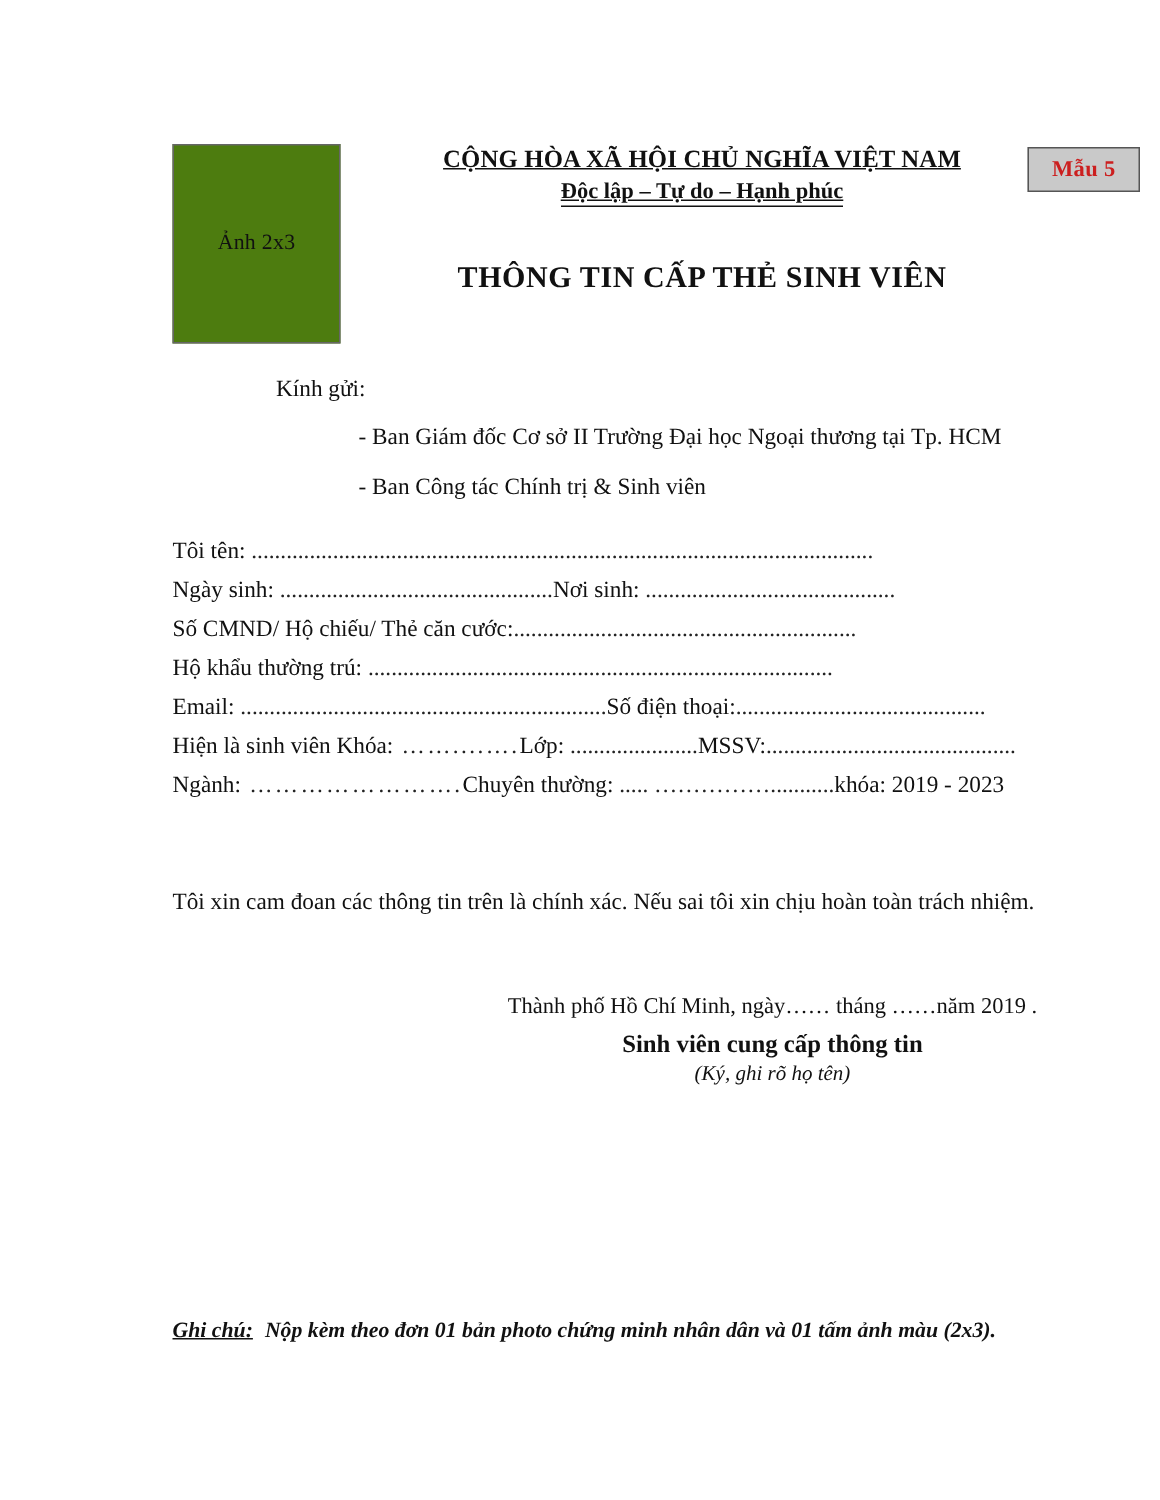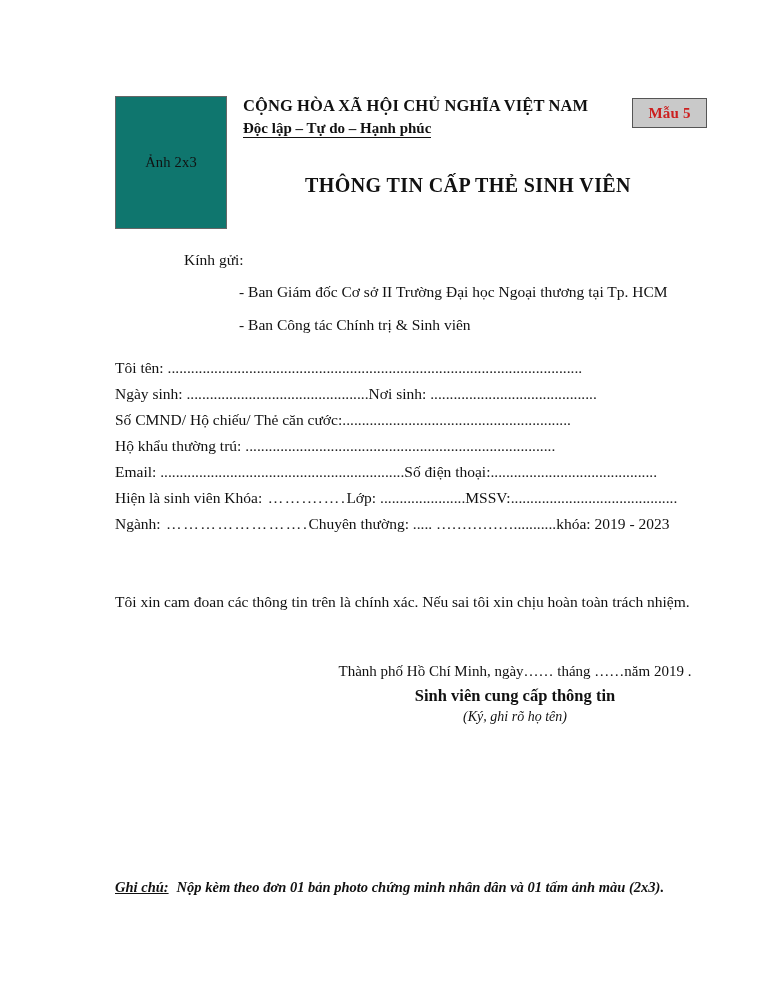--- a/index.html
+++ b/index.html
@@ -31,37 +31,38 @@
     width: 773px;
     height: 235px;
   }
   .photo-box {
     position: absolute;
     left: 115px;
     top: 96px;
     width: 110px;
     height: 131px;
     border: 1px solid #666666;
-    background: #0f766e;
+    background: #4d7c0f;
     display: flex;
     align-items: center;
     justify-content: center;
   }
   .photo-box-label {
     font-size: 14.5px;
     color: #111111;
     letter-spacing: .2px;
   }
 
   .national-block {
     position: absolute;
     left: 243px;
     top: 96px;
     width: 450px;
-    text-align: left;
+    text-align: center;
+    text-decoration: underline;
   }
   .national-line1 {
     font-size: 16.5px;
     font-weight: bold;
     letter-spacing: .1px;
     white-space: nowrap;
     line-height: 1.2;
   }
   .national-line2 {
     font-size: 15px;
@@ -69,21 +70,21 @@
     margin-top: 3px;
     line-height: 1.2;
   }
   .national-line2 span {
     border-bottom: 1.4px solid #111111;
     padding-bottom: 1px;
   }
 
   .form-badge {
     position: absolute;
-    left: 632px;
+    left: 685px;
     top: 98px;
     width: 75px;
     height: 30px;
     background: #c9c9c9;
     border: 1.6px solid #555555;
     display: flex;
     align-items: center;
     justify-content: center;
     box-sizing: border-box;
   }

